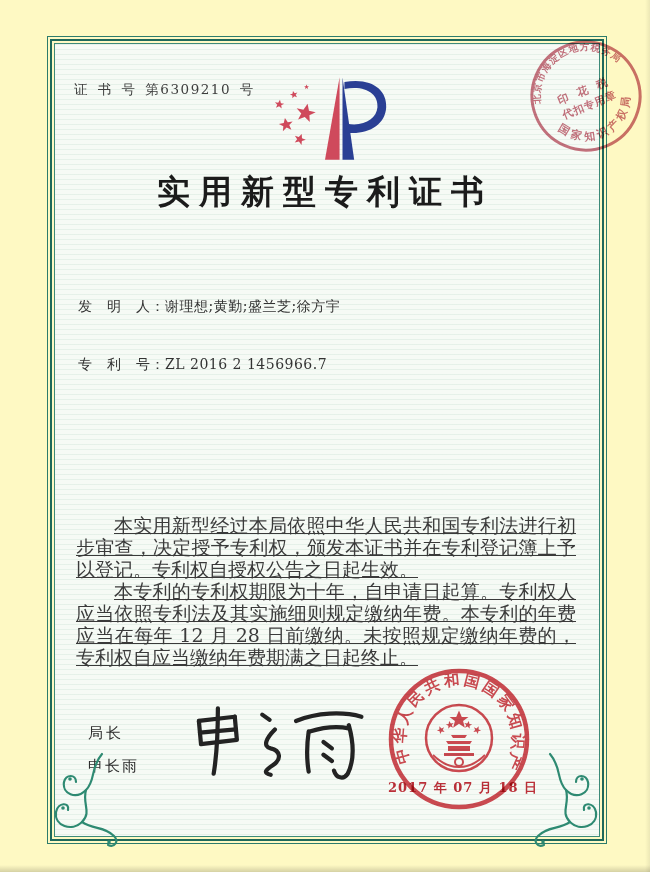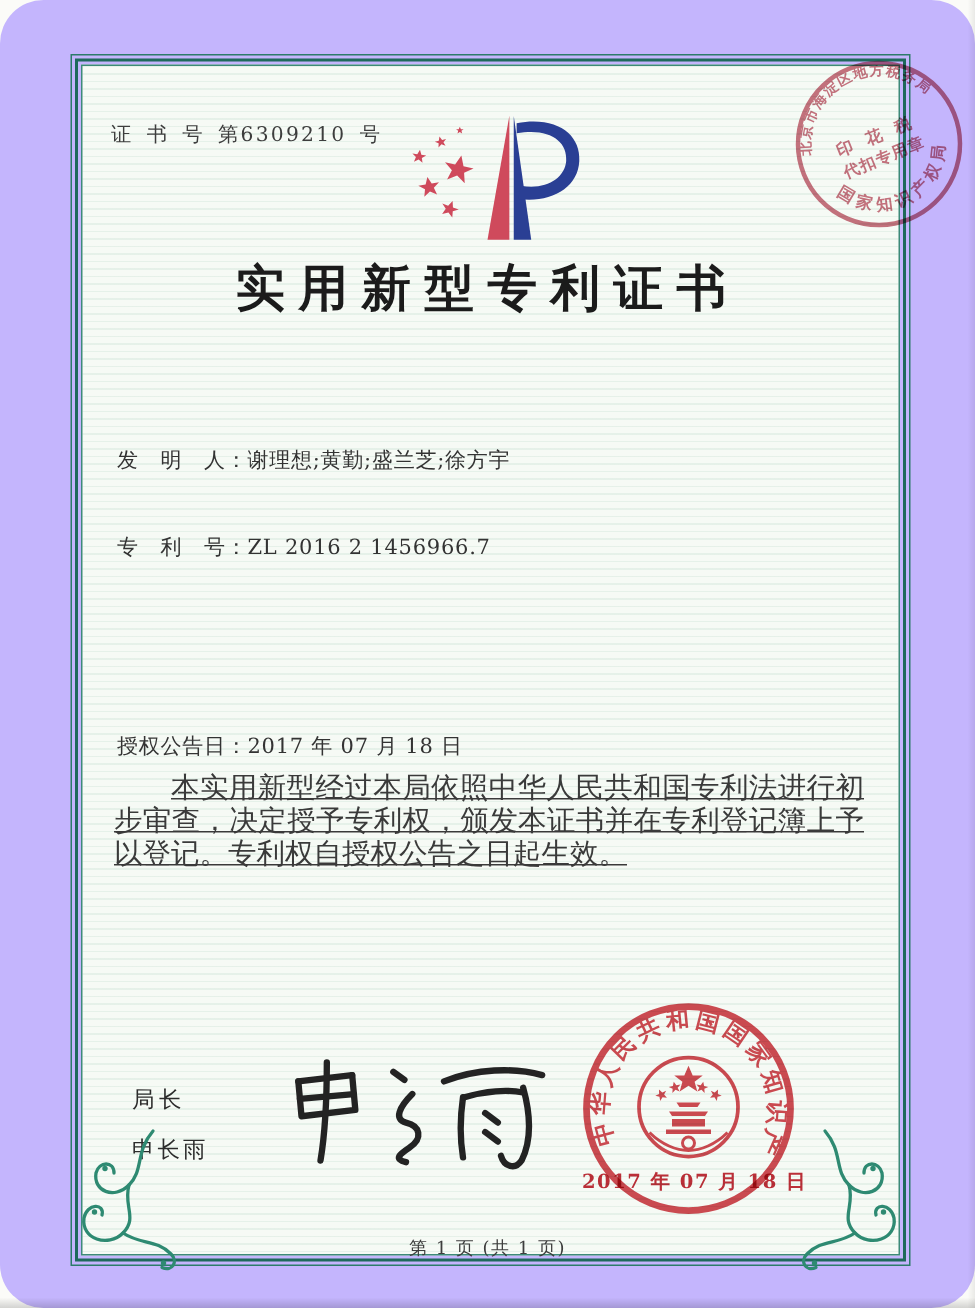--- a/index.html
+++ b/index.html
@@ -2,21 +2,21 @@
 <html><head>
 <meta charset="utf-8">
 <style>
   html,body{margin:0;padding:0;}
   body{
     width:650px;height:872px;position:relative;overflow:hidden;
     background:#fbfbf8;
     font-family:"DejaVu Serif","Liberation Serif",serif;
     color:#2f2f2f;
   }
-  .paper{position:absolute;inset:0;background:#c4b5fd;border-radius:29px;}
+  .paper{position:absolute;inset:0;background:#fef9c3;}
   .scan-edge{position:absolute;left:0;right:0;bottom:0;height:7px;
     background:linear-gradient(to bottom,rgba(0,0,0,0),rgba(0,0,0,0.16));}
   .scan-edge-r{position:absolute;top:0;bottom:0;right:0;width:5px;
     background:linear-gradient(to right,rgba(0,0,0,0),rgba(0,0,0,0.07));}
 
   
   .frame{position:absolute;left:47px;top:36px;width:560px;height:808px;
     border:1.5px solid #2c7b6b;padding:2px;box-sizing:border-box;}
   .frame-inner{width:100%;height:100%;box-sizing:border-box;
     border:2.5px solid #1e695b;padding:2px;}
@@ -116,26 +116,24 @@
   </svg>
 
   <div class="title">实用新型专利证书</div>
 
   <div class="field-row f1">
     <span>发　明　人：</span><span>谢理想;黄勤;盛兰芝;徐方宇</span>
   </div>
   <div class="field-row f2">
     <span>专　利　号：</span><span>ZL 2016 2 1456966.7</span>
   </div>
-  <div class="field-row f5">
-    <span>授权公告日：</span><span>2017 年 07 月 18 日</span>
-  </div>
 
   <div class="body-text">
     <p>本实用新型经过本局依照中华人民共和国专利法进行初步审查，决定授予专利权，颁发本证书并在专利登记簿上予以登记。专利权自授权公告之日起生效。</p>
+    <p>本专利的专利权期限为十年，自申请日起算。专利权人应当依照专利法及其实施细则规定缴纳年费。本专利的年费应当在每年 12 月 28 日前缴纳。未按照规定缴纳年费的，专利权自应当缴纳年费期满之日起终止。</p>
   </div>
 
   <div class="director-title">局长</div>
   <div class="director-name">申长雨</div>
 
   <svg class="signature" viewBox="0 0 180 70">
     <g fill="none" stroke="#232323" stroke-width="4" stroke-linecap="round" stroke-linejoin="round">
       <path d="M16,16 L50,12"></path>
       <path d="M50,12 L52,34 L18,38 L16,16"></path>
       <path d="M17,27 L51,24"></path>
@@ -194,17 +192,16 @@
       <path d="M44,40 C40,54 50,62 40,72 C30,82 12,76 14,62 C16,52 28,52 26,60"></path>
       <path d="M40,72 C52,80 62,76 72,86 C77,91 73,98 66,95"></path>
     </g>
     <g fill="#2e8a72">
       <circle cx="28" cy="29" r="1.8"></circle>
         <circle cx="21" cy="58" r="1.8"></circle>
         <circle cx="67" cy="92" r="1.8"></circle>
     </g>
   </svg>
 
-  <div class="footer">第 1 页 (共 1 页)</div>
 
   <div class="scan-edge"></div>
   <div class="scan-edge-r"></div>
 </div>
 
 </body></html>

